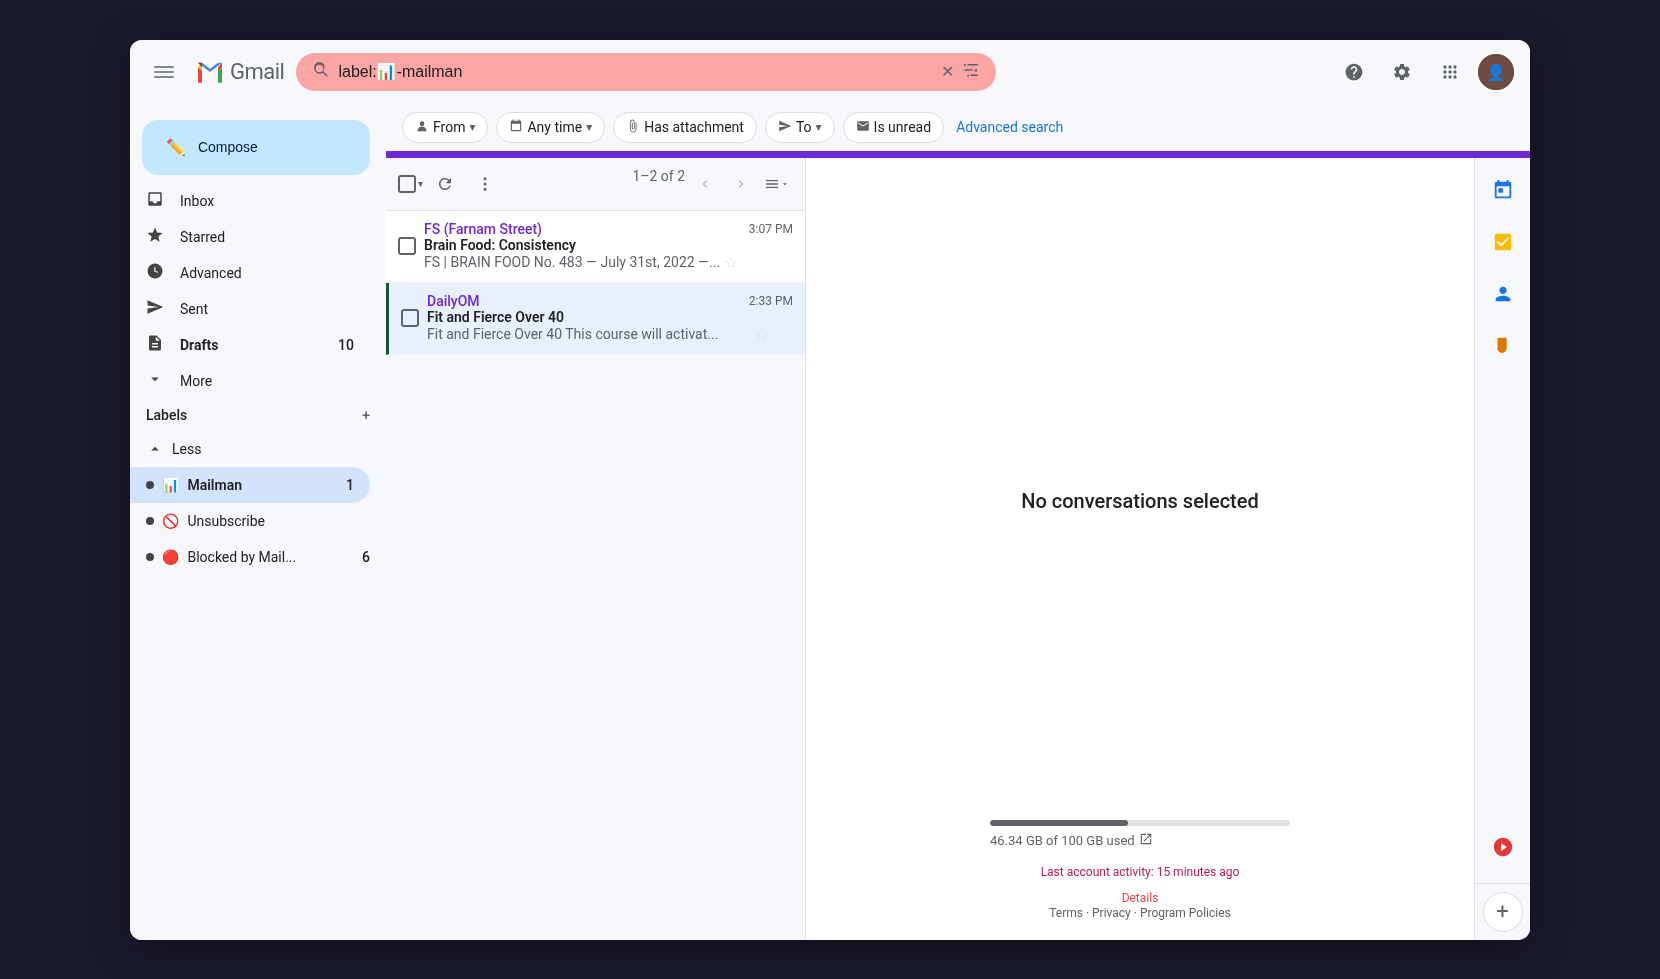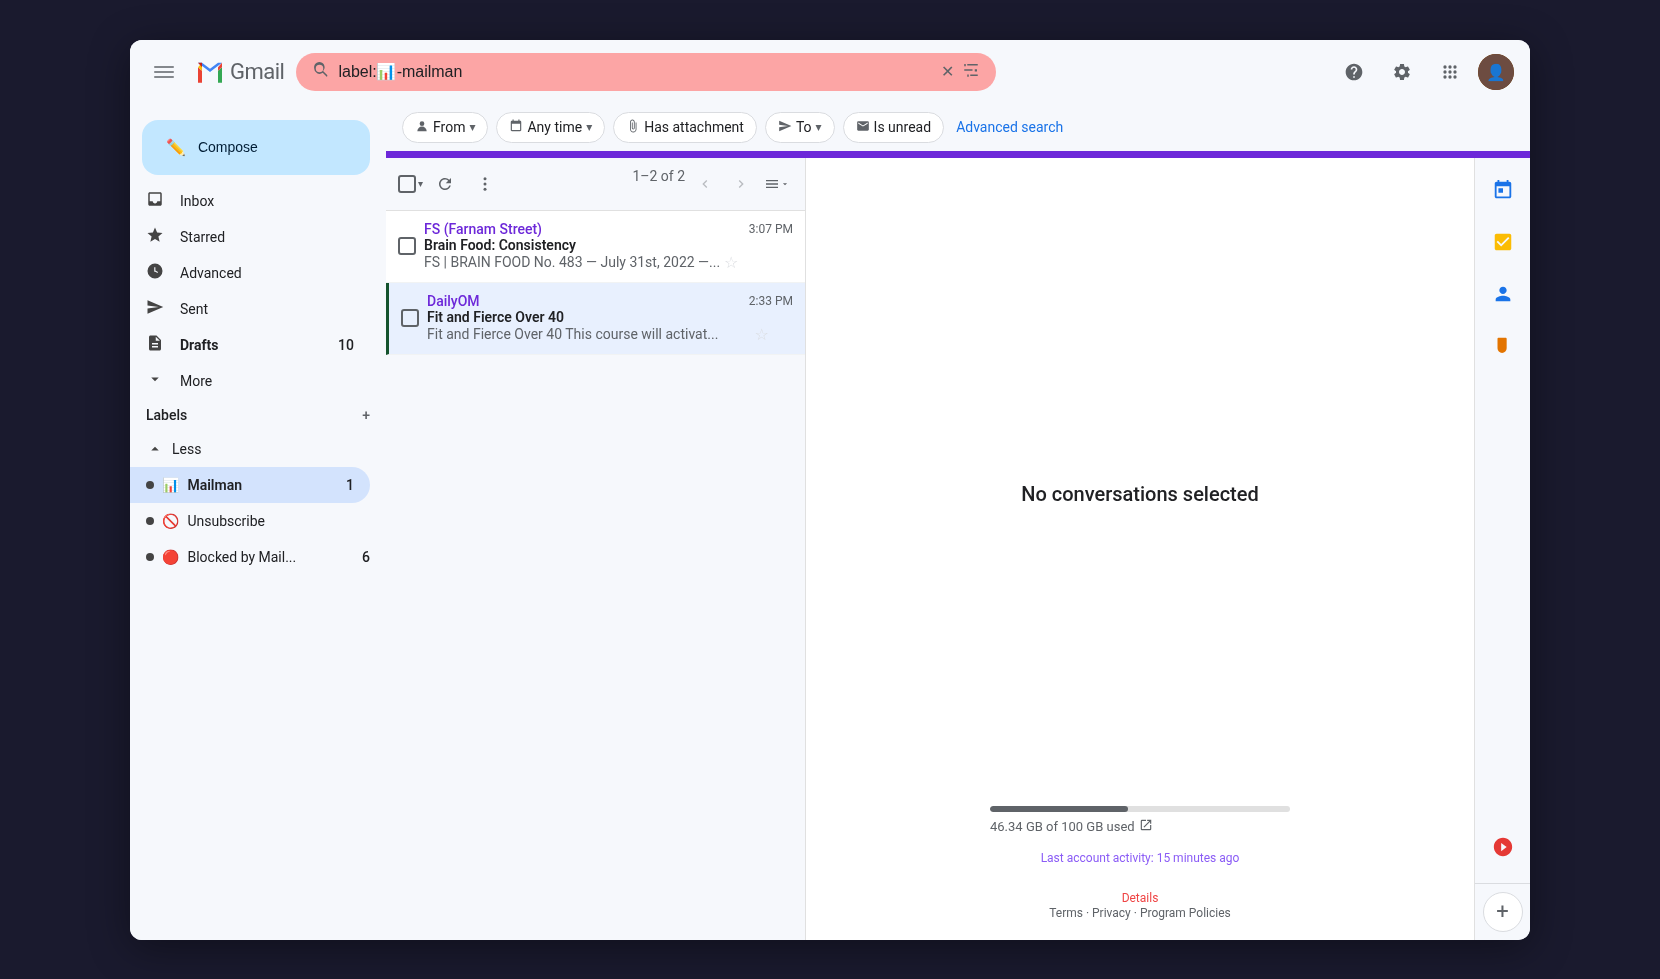--- a/index.html
+++ b/index.html
@@ -436,22 +436,22 @@
       cursor: pointer;
       font-size: 13px;
     }
     .footer-links {
       font-size: 12px;
       color: #5f6368;
       text-align: center;
     }
     .footer-activity {
       font-size: 12px;
-      color: #8b5cf6;
-      margin-bottom: 22px;
+      color: #be185d;
+      margin-bottom: 8px;
     }
     
     .right-sidebar {
       width: 56px;
       background: #f6f8fc;
       display: flex;
       flex-direction: column;
       align-items: center;
       padding: 8px 0;
       gap: 4px;

